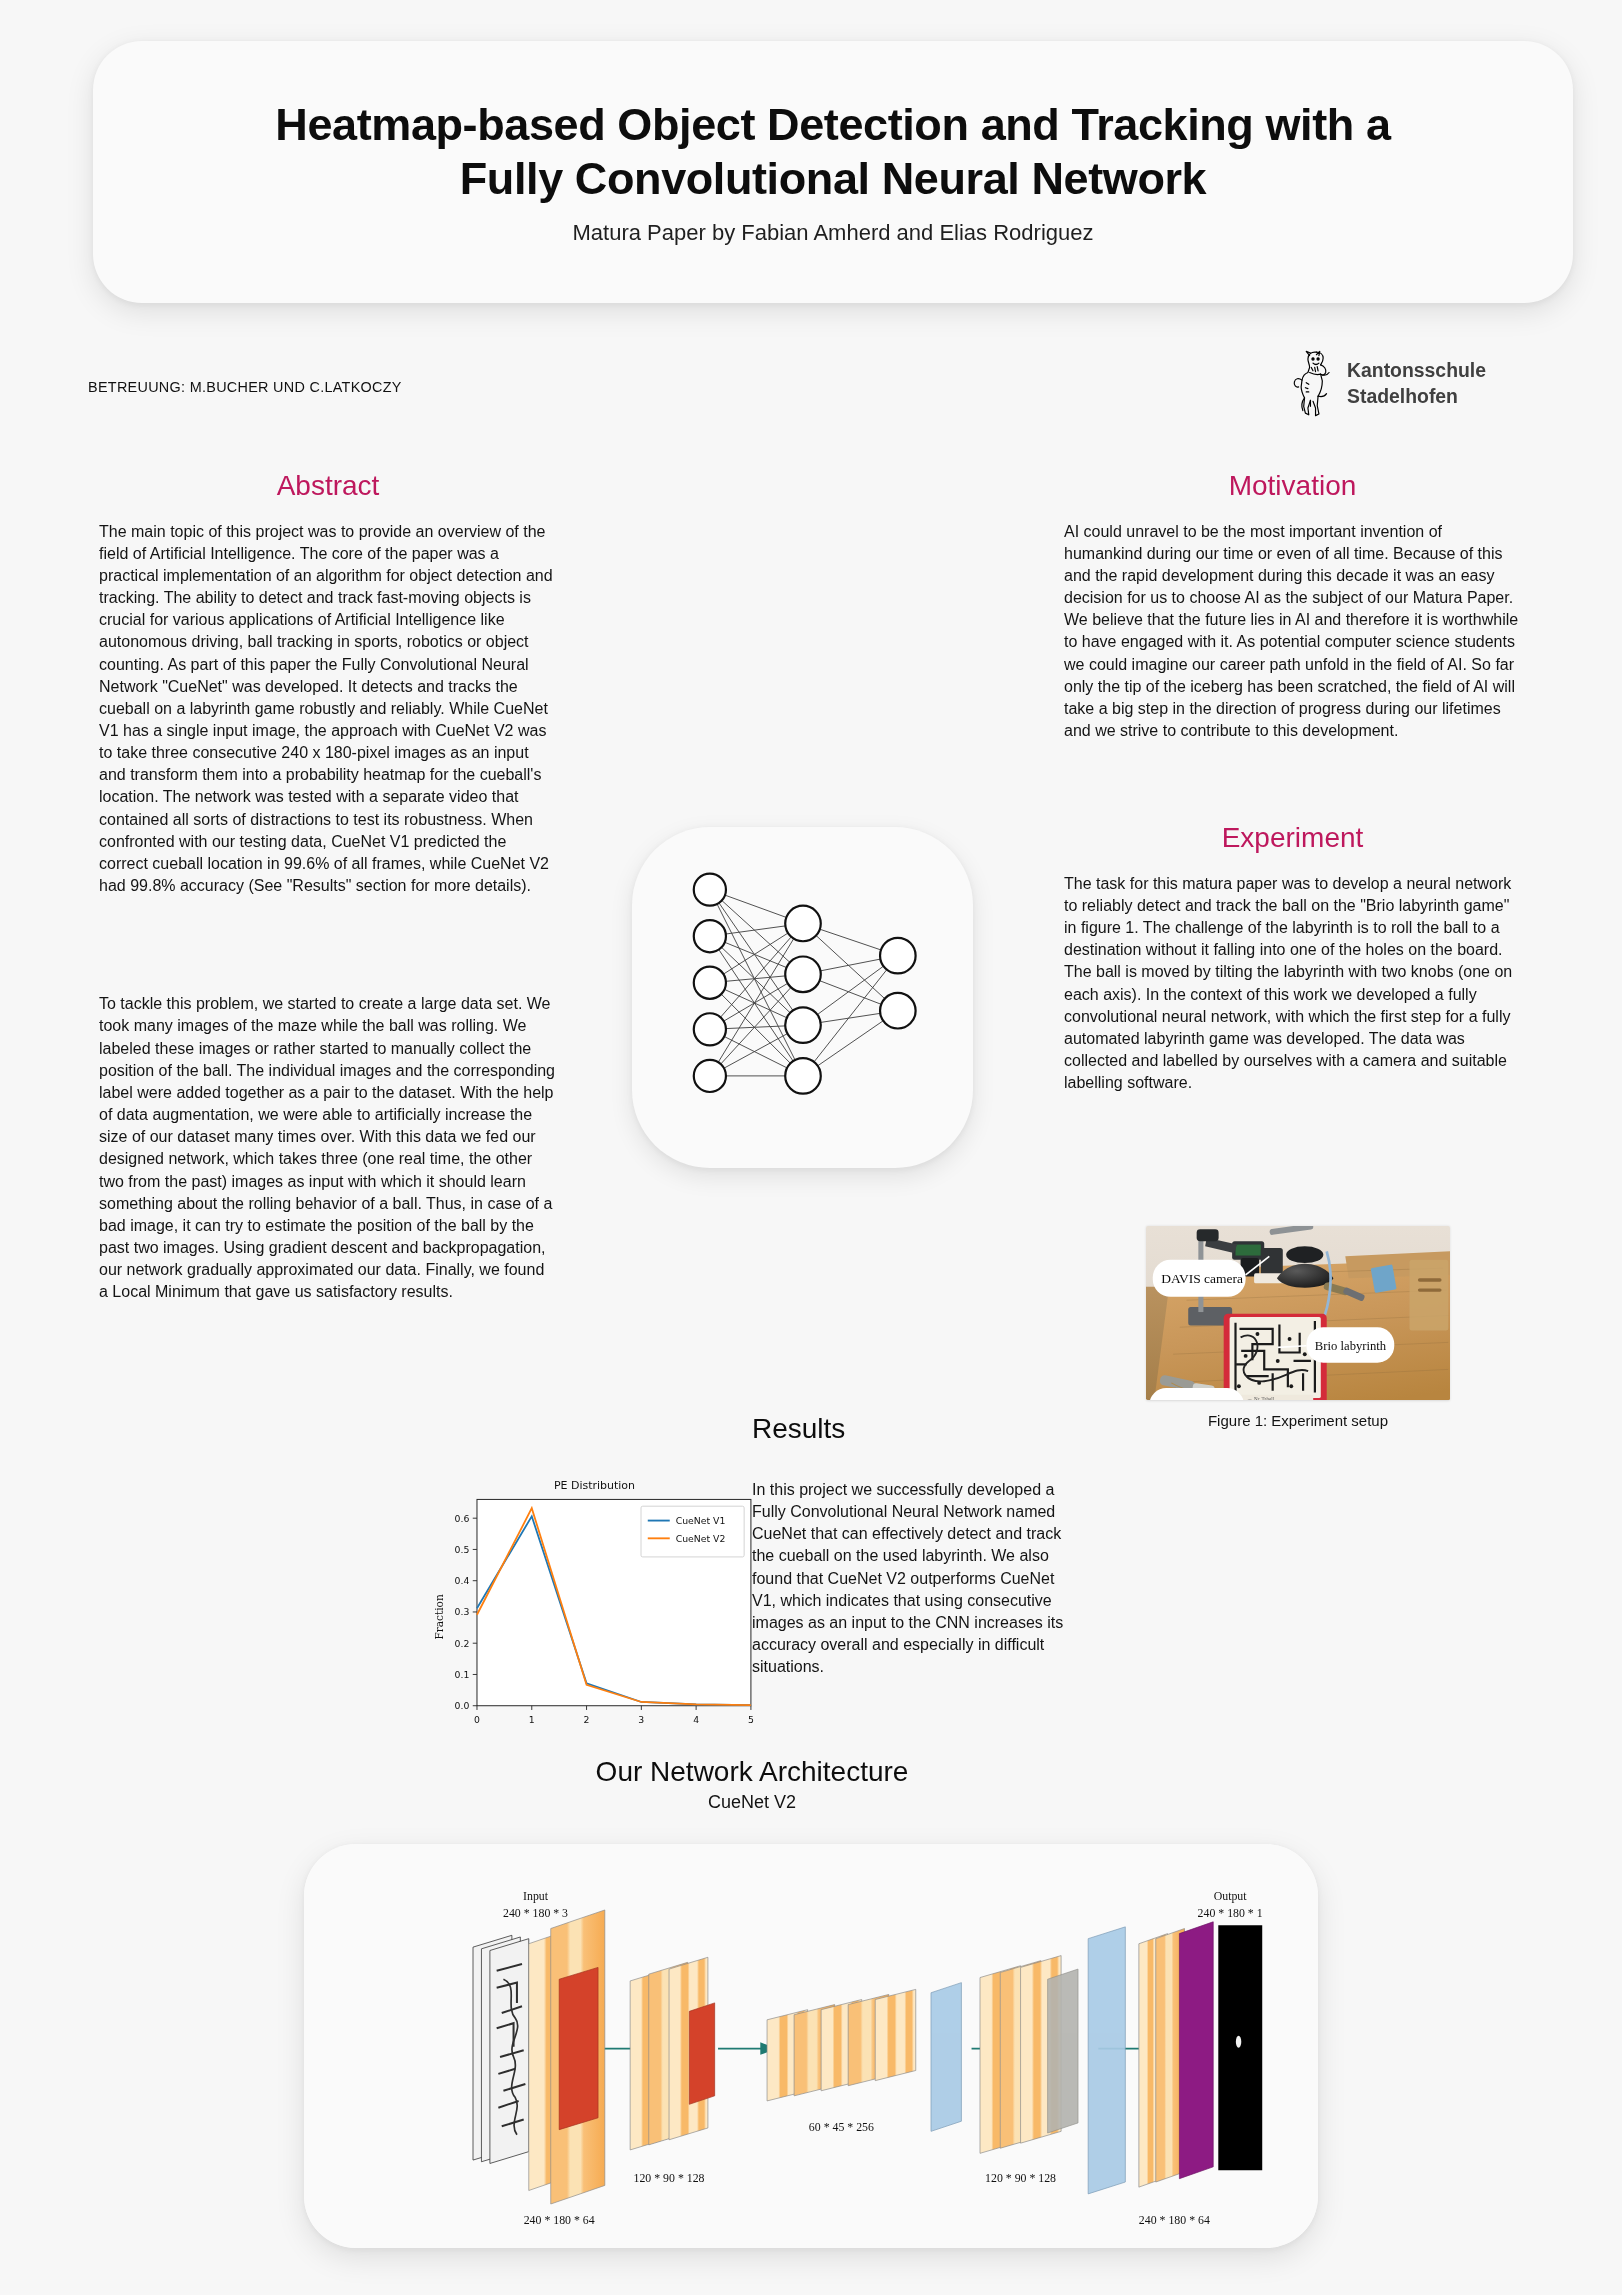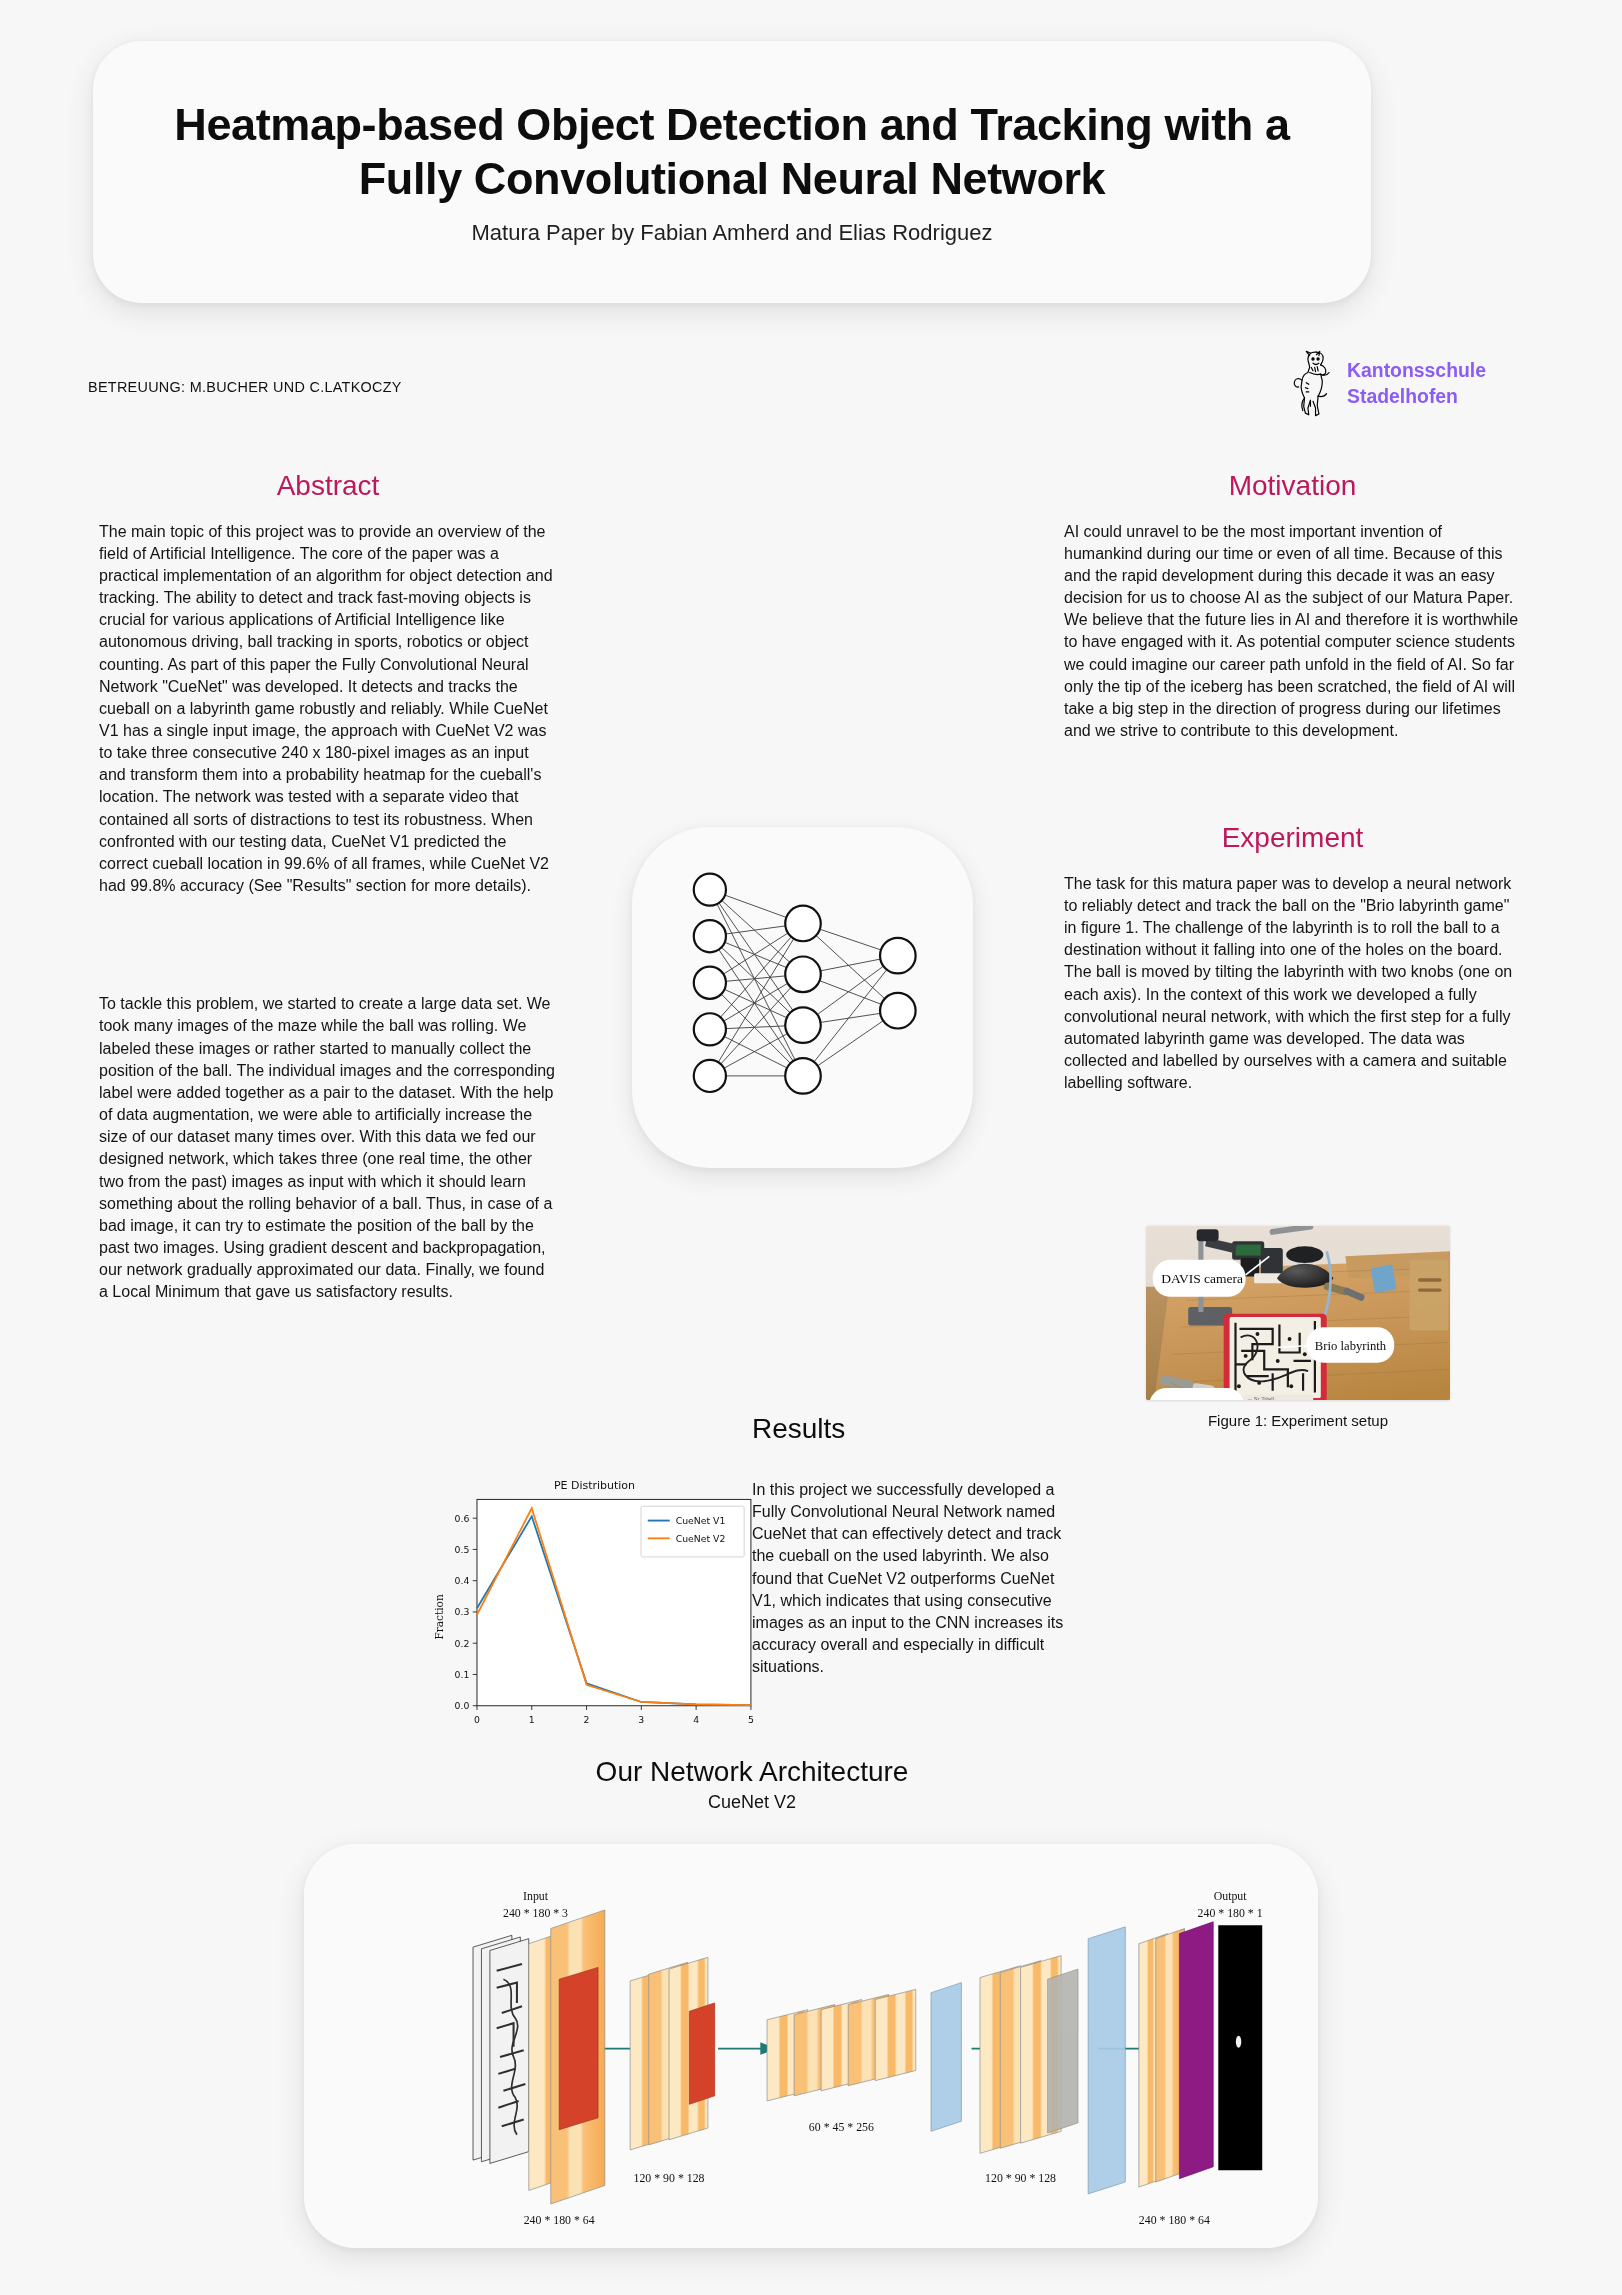--- a/index.html
+++ b/index.html
@@ -14,21 +14,21 @@
     font-family: "Liberation Sans", sans-serif;
     color: #111111;
     overflow: hidden;
   }
 
   
   #title-card {
     position: absolute;
     left: 93px;
     top: 41px;
-    width: 1278px;
+    width: 1480px;
     height: 262px;
     background: #fafafa;
     border-radius: 49px;
     box-shadow: 0 8.5px 29px rgba(0,0,0,0.10), 0 1.7px 6.8px rgba(0,0,0,0.05);
     display: flex;
     flex-direction: column;
     align-items: center;
     justify-content: center;
   }
   #poster-title {
@@ -72,21 +72,21 @@
     top: 8.5px;
     display: flex;
     align-items: center;
     gap: 12px;
   }
   #school-logo .lion { width: 44px; height: 73px; }
   #school-logo .logo-text {
     font-size: 19.4px;
     font-weight: bold;
     line-height: 1.35;
-    color: #8b5cf6;
+    color: #404040;
     white-space: nowrap;
   }
 
   
   .col-left {
     position: absolute;
     left: 83px;
     top: 470px;
     width: 490px;
   }

